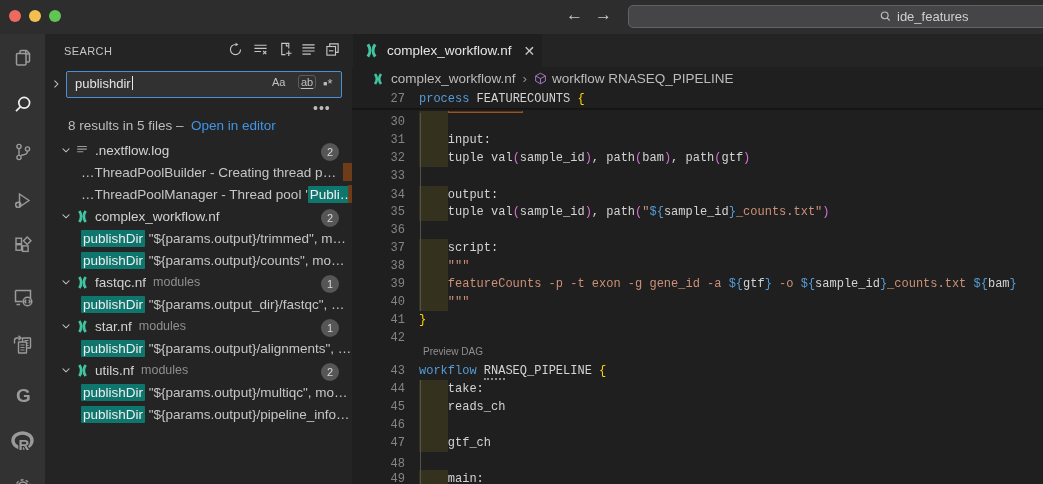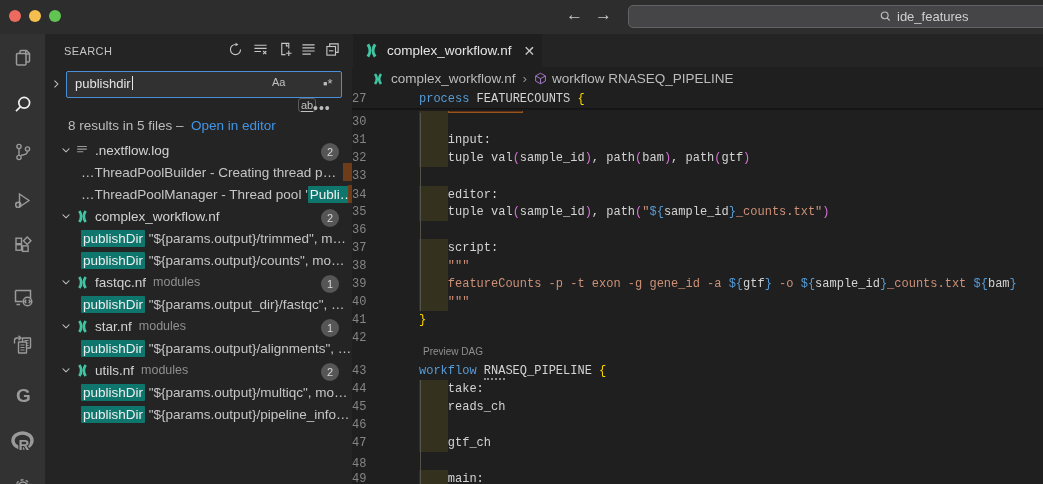--- a/index.html
+++ b/index.html
@@ -35,21 +35,21 @@
   .hl{background:#0f766e;color:#efefef;border-radius:1px;padding:1px 2px;line-height:15px;display:inline-block;}
   
   #editor{left:352px;top:34px;width:691px;height:450px;background:#1f1f1f;}
   #tabbar{left:0;top:0;width:691px;height:33px;background:#242425;}
   #tab1{left:1px;top:0;width:189px;height:33px;background:#1f1f1f;display:flex;align-items:center;}
   #tabname{font-size:13.5px;color:#e4e4e4;margin-left:7px;}
   #tabx{color:#c8c8c8;font-size:14px;margin-left:12px;}
   #breadcrumb{left:0;top:33px;width:691px;height:23px;display:flex;align-items:center;font-size:13.5px;color:#bcbcbc;}
   .code{font-family:"Liberation Mono",monospace;font-size:12px;white-space:pre;}
   .cline{left:0;width:691px;height:18px;line-height:18px;}
-  .lnum{position:absolute;left:0;width:53px;text-align:left;color:#858585;}
+  .lnum{position:absolute;left:0;width:53px;text-align:right;color:#858585;}
   .ltext{position:absolute;left:67px;}
   .iblock{left:67px;width:29px;background:#34311e;}
   .iguide{left:67.5px;width:1px;z-index:2;background:#53534a;}
   .kw{color:#569cd6;}
   .pl{color:#d4d4d4;}
   .pk{color:#d76fd6;}
   .st{color:#ce9178;}
   .gd{color:#ffd700;}
   svg{display:block;}
 </style>
@@ -209,21 +209,21 @@
         <g stroke="#c5c5c5" stroke-width="1.2" fill="none">
           <path d="M5 4.5 L5 2 L14 2 L14 11 L11.5 11"></path>
           <rect x="2" y="4.8" width="9.2" height="9.2"></rect>
           <path d="M4.2 9.4 h4.8"></path>
         </g>
       </svg>
     </div>
   <div class="abs" id="searchbox">
     <div class="abs" id="sbtext">publishdir<span class="caret"></span></div>
     <div class="abs toggle" style="left:205px;">Aa</div>
-    <div class="abs toggle" style="left:231px;border:1px solid #5b5b5b;border-radius:3px;padding:0 2px;top:3px;margin-top:23px;"><span style="border-bottom:1px solid #c0c0c0;">ab</span></div>
+    <div class="abs toggle" style="left:231px;border:1px solid #5b5b5b;border-radius:3px;padding:0 2px;top:3px;"><span style="border-bottom:1px solid #c0c0c0;">ab</span></div>
     <div class="abs toggle" style="left:256px;font-size:13px;">▪*</div>
   </div>
   <div class="abs" id="chev-replace">
       <svg width="12" height="12" viewBox="0 0 16 16">
         <path d="M6 3.5 L10.5 8 L6 12.5" fill="none" stroke="#c5c5c5" stroke-width="1.4"></path>
       </svg>
     </div>
   <div class="abs" id="dots">•••</div>
   <div class="abs" id="summary">8 results in 5 files –&nbsp; <a>Open in editor</a></div>
   <div id="rows" style="position:absolute;left:0;top:-2px;width:307px;">
@@ -368,21 +368,21 @@
     </div>
     <div class="abs" style="top:74px;left:0;width:691px;height:3px;background:linear-gradient(rgba(0,0,0,0.45),rgba(0,0,0,0));z-index:3;"></div>
 
     <div class="abs iguide" style="top:78.75px;height:198px;"></div>
     <div class="abs iguide" style="top:346.25px;height:108px;"></div>
 
     <div class="abs cline code" style="top:78.75px;"><span class="lnum">30</span><span class="abs iblock" style="top:0;height:18px;"></span></div>
     <div class="abs cline code" style="top:96.75px;"><span class="lnum">31</span><span class="abs iblock" style="top:0;height:18px;"></span><span class="ltext"><span class="pl">    input:</span></span></div>
     <div class="abs cline code" style="top:114.75px;"><span class="lnum">32</span><span class="abs iblock" style="top:0;height:18px;"></span><span class="ltext"><span class="pl">    tuple val</span><span class="pk">(</span><span class="pl">sample_id</span><span class="pk">)</span><span class="pl">, path</span><span class="pk">(</span><span class="pl">bam</span><span class="pk">)</span><span class="pl">, path</span><span class="pk">(</span><span class="pl">gtf</span><span class="pk">)</span></span></div>
     <div class="abs cline code" style="top:132.75px;"><span class="lnum">33</span></div>
-    <div class="abs cline code" style="top:151.5px;"><span class="lnum">34</span><span class="abs iblock" style="top:0;height:18px;"></span><span class="ltext"><span class="pl">    editor:</span></span></div>
+    <div class="abs cline code" style="top:151.5px;"><span class="lnum">34</span><span class="abs iblock" style="top:0;height:18px;"></span><span class="ltext"><span class="pl">    output:</span></span></div>
     <div class="abs cline code" style="top:168.75px;"><span class="lnum">35</span><span class="abs iblock" style="top:0;height:18px;"></span><span class="ltext"><span class="pl">    tuple val</span><span class="pk">(</span><span class="pl">sample_id</span><span class="pk">)</span><span class="pl">, path</span><span class="pk">(</span><span class="st">"</span><span class="kw">${</span><span class="pl">sample_id</span><span class="kw">}</span><span class="st">_counts.txt"</span><span class="pk">)</span></span></div>
     <div class="abs cline code" style="top:186.75px;"><span class="lnum">36</span></div>
     <div class="abs cline code" style="top:204.75px;"><span class="lnum">37</span><span class="abs iblock" style="top:0;height:18px;"></span><span class="ltext"><span class="pl">    script:</span></span></div>
     <div class="abs cline code" style="top:222.75px;"><span class="lnum">38</span><span class="abs iblock" style="top:0;height:18px;"></span><span class="ltext"><span class="st">    """</span></span></div>
     <div class="abs cline code" style="top:240.75px;"><span class="lnum">39</span><span class="abs iblock" style="top:0;height:18px;"></span><span class="ltext"><span class="st">    featureCounts -p -t exon -g gene_id -a </span><span class="kw">${</span><span class="pl">gtf</span><span class="kw">}</span><span class="st"> -o </span><span class="kw">${</span><span class="pl">sample_id</span><span class="kw">}</span><span class="st">_counts.txt </span><span class="kw">${</span><span class="pl">bam</span><span class="kw">}</span></span></div>
     <div class="abs cline code" style="top:258.75px;"><span class="lnum">40</span><span class="abs iblock" style="top:0;height:18px;"></span><span class="ltext"><span class="st">    """</span></span></div>
     <div class="abs cline code" style="top:276.75px;"><span class="lnum">41</span><span class="ltext"><span class="gd">}</span></span></div>
     <div class="abs cline code" style="top:294.75px;"><span class="lnum">42</span></div>
     <div class="abs" style="top:312.25px;left:71px;font-size:10px;color:#8f8f8f;">Preview DAG</div>
     <div class="abs cline code" style="top:328.25px;"><span class="lnum">43</span><span class="ltext"><span class="kw">workflow</span><span class="pl"> <span style="border-bottom:2px dotted #8f8f8f;">RNA</span>SEQ_PIPELINE </span><span class="gd">{</span></span></div>

